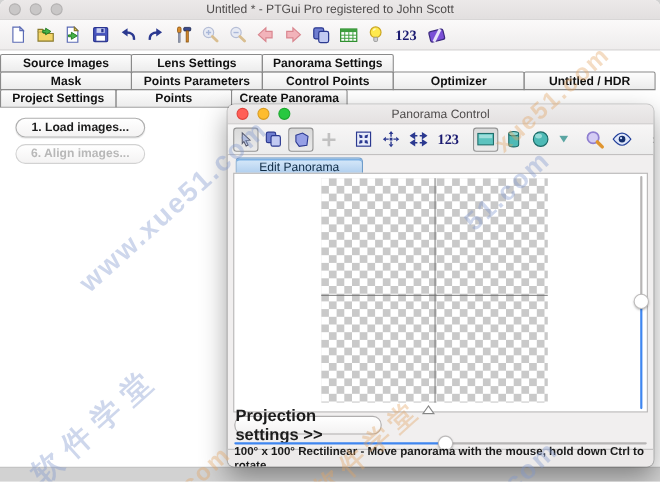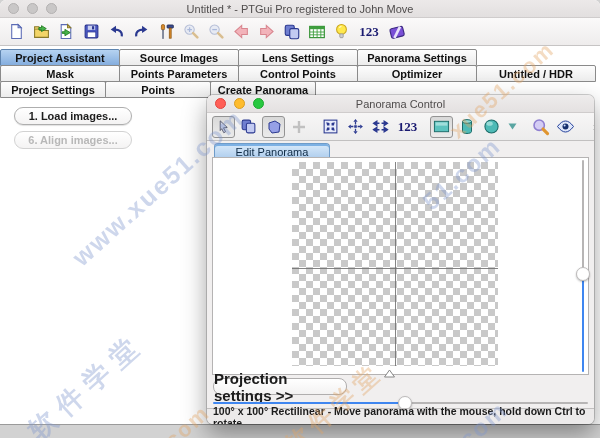--- a/index.html
+++ b/index.html
@@ -98,21 +98,21 @@
 
 <div class="screen">
 
   <div class="main-window">
     <div class="titlebar">
       <div class="lights">
         <span class="light inactive"></span>
         <span class="light inactive"></span>
         <span class="light inactive"></span>
       </div>
-      <div class="titletext">Untitled * - PTGui Pro registered to John Move</div>
+      <div class="titletext">Untitled * - PTGui Pro registered to John Scott</div>
     </div>
 
     <div class="toolbar">
       <span class="tbtn">
         <svg width="17" height="17" viewBox="0 0 16 16">
             <path d="M3.5 1.5h6l3 3v10h-9z" fill="#fff" stroke="#5b6bb5"></path>
             <path d="M9.5 1.5v3h3z" fill="#dde3f5" stroke="#5b6bb5"></path>
           </svg>
       </span>
       <span class="tbtn">
@@ -209,21 +209,20 @@
             <g transform="rotate(-14 8 8)">
               <rect x="2.2" y="4" width="11.6" height="8.6" rx="1.6" fill="#7a4fd6" stroke="#3c2a80"></rect>
               <path d="M4.5 12.6L11.8 4" stroke="#e8e2fa" stroke-width="2.4"></path>
             </g>
           </svg>
       </span>
     </div>
 
     <div class="tabs-area">
       <div class="tabrow">
-        <div class="tab w5 selected">Project Assistant</div>
         <div class="tab w5">Source Images</div>
         <div class="tab w5">Lens Settings</div>
         <div class="tab w5">Panorama Settings</div>
       </div>
       <div class="tabrow">
         <div class="tab w5">Mask</div>
         <div class="tab w5">Points Parameters</div>
         <div class="tab w5">Control Points</div>
         <div class="tab w5">Optimizer</div>
         <div class="tab w5">Untitled / HDR</div>

